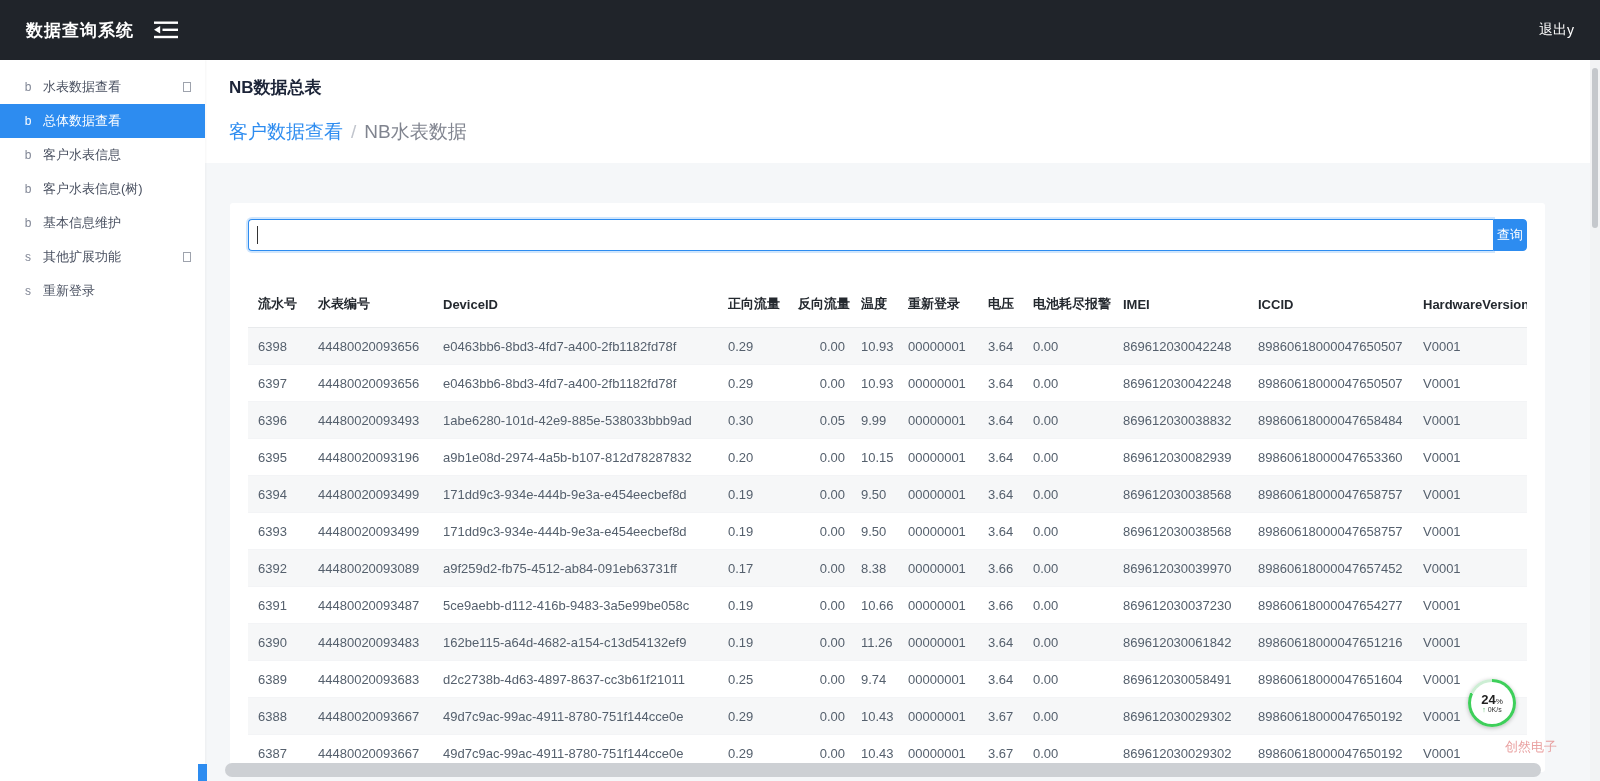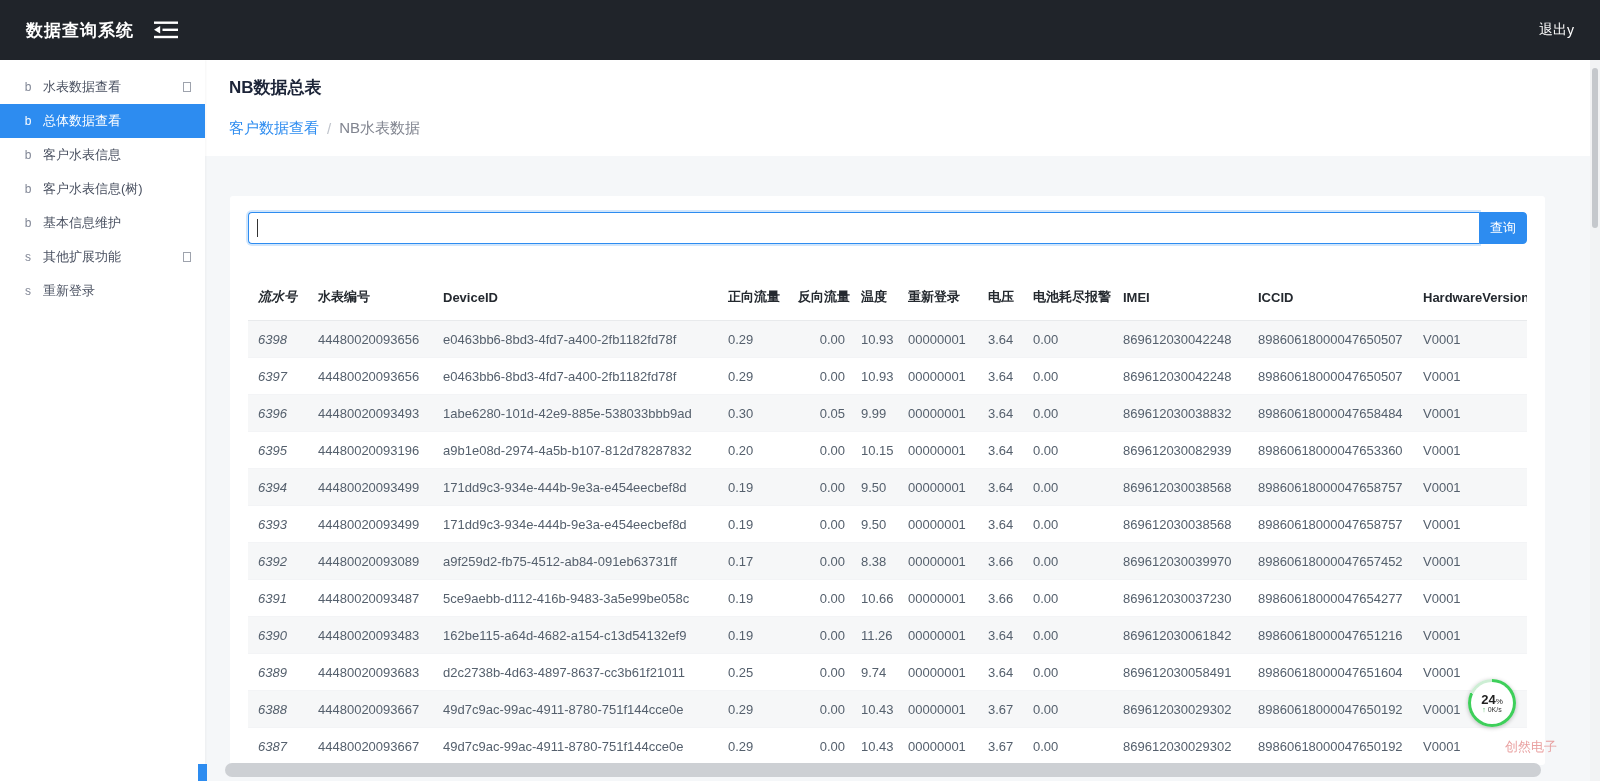--- a/index.html
+++ b/index.html
@@ -44,21 +44,21 @@
   .sidebar-bottom-indicator {
     position:absolute; right:-2px; bottom:0; width:9px; height:17px; background:#2d8cf0;
   }
 
   .main { flex:1; min-width:0; display:flex; flex-direction:column; }
 
   
   .page-head { background:#ffffff; padding:16px 24px 10px 24px; }
   .page-title { font-size:17px; font-weight:bold; color:#1c2438; }
   .breadcrumb {
-    background:#ffffff; padding:10px 24px 18px 24px; font-size:15px;
+    background:#ffffff; padding:10px 24px 18px 24px; font-size:19px;
     display:flex; align-items:center; gap:8px;
   }
   .breadcrumb a { color:#2d8cf0; text-decoration:none; cursor:pointer; }
   .breadcrumb .sep { color:#c0c4cc; }
   .breadcrumb .current { color:#80848f; }
 
   
   .content { flex:1; padding:40px 55px 0 25px; }
   .card { background:#ffffff; border-radius:3px; padding:16px 18px 0 18px; min-height:560px; }
 
@@ -68,38 +68,38 @@
     width:100%; height:32px; border:1px solid #2d8cf0; border-right:none;
     border-radius:4px 0 0 4px; outline:none; padding:0 10px; font-size:13px;
     box-shadow:0 0 0 2px rgba(45,140,240,.22);
   }
   .fake-caret {
     position:absolute; left:9px; top:7px; width:1px; height:18px; background:#333;
     animation:blink 1.2s infinite;
   }
   @keyframes blink { 0%,49%{opacity:1;} 50%,100%{opacity:0;} }
   .search-btn {
-    width:48px; height:32px; flex:none; border:1px solid #2d8cf0;
+    width:34px; height:32px; flex:none; border:1px solid #2d8cf0;
     background:#2d8cf0; color:#fff; font-size:13px; border-radius:0 4px 4px 0;
     cursor:pointer; font-family:inherit;
   }
 
   
   table { width:100%; border-collapse:collapse; table-layout:fixed; }
   th {
     text-align:left; font-size:13px; font-weight:bold; color:#24292f;
     padding:16px 8px 14px 8px; border-bottom:1px solid #e8eaec; white-space:nowrap;
     overflow:hidden;
   }
   td {
     font-size:13px; color:#55606d; height:37px; padding:0 8px;
     white-space:nowrap; overflow:hidden; border-bottom:1px solid #f3f4f6;
   }
   tbody tr:nth-child(odd) { background:#f6f7f8; }
-  th:nth-child(1), td:nth-child(1) { width:62px;  padding-left:10px;font-style:italic; }
+  th:nth-child(1), td:nth-child(1) { width:62px;  padding-left:10px; }
   th:nth-child(2), td:nth-child(2) { width:125px; }
   th:nth-child(3), td:nth-child(3) { width:285px; }
   th:nth-child(4), td:nth-child(4) { width:70px; }
   th:nth-child(5), td:nth-child(5) { width:63px;text-align:right; }
   th:nth-child(6), td:nth-child(6) { width:47px; }
   th:nth-child(7), td:nth-child(7) { width:80px; }
   th:nth-child(8), td:nth-child(8) { width:45px; }
   th:nth-child(9), td:nth-child(9) { width:90px; }
   th:nth-child(10), td:nth-child(10){ width:135px; }
   th:nth-child(11), td:nth-child(11){ width:165px; }

